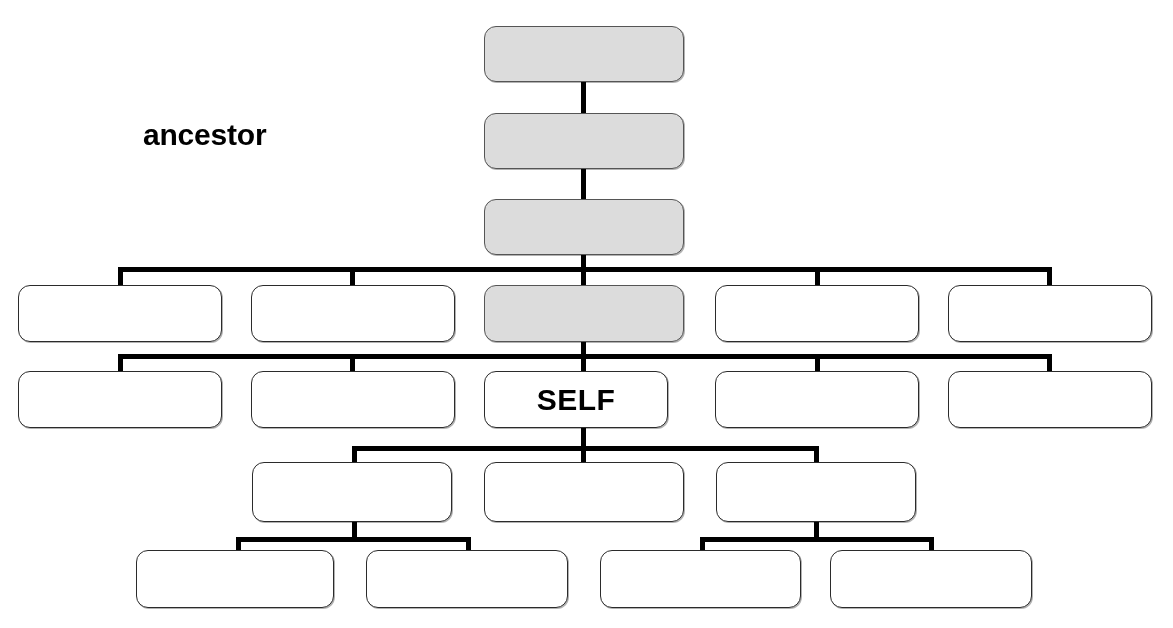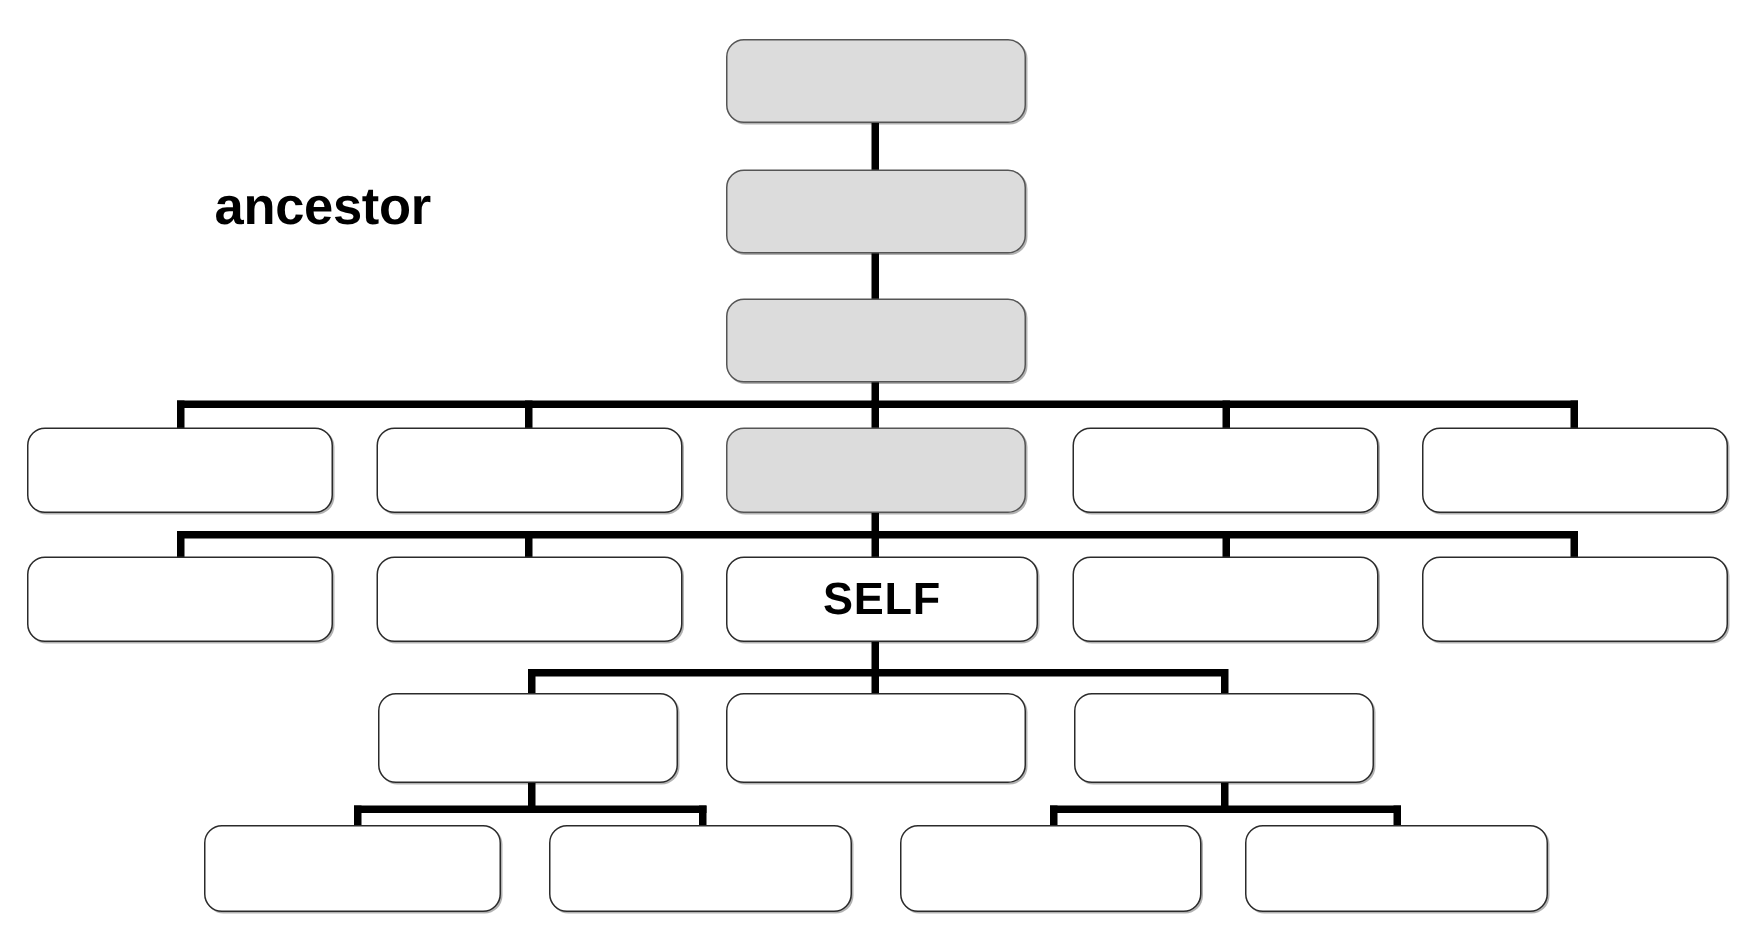--- a/index.html
+++ b/index.html
@@ -46,21 +46,21 @@
     background: #000000;
     height: 5px;
   }
   .vbar {
     position: absolute;
     background: #000000;
     width: 5px;
   }
   .caption {
     position: absolute;
-    font-size: 35px;
+    font-size: 30px;
     font-weight: bold;
     color: #000000;
     white-space: nowrap;
     letter-spacing: -0.2px;
   }
 </style>
 </head>
 <body>
 
 <div id="stage">
@@ -119,21 +119,21 @@
       </div>
       <div class="node" style="left: 948px; top: 285px; width: 204px; height: 57px;">
         <span class="label"></span>
       </div>
       <div class="node" style="left: 18px; top: 371px; width: 204px; height: 57px;">
         <span class="label"></span>
       </div>
       <div class="node" style="left: 251px; top: 371px; width: 204px; height: 57px;">
         <span class="label"></span>
       </div>
-      <div class="node" style="left: 484px; top: 371px; width: 208px; height: 57px;">
+      <div class="node" style="left: 484px; top: 371px; width: 184px; height: 57px;">
         <span class="label">SELF</span>
       </div>
       <div class="node" style="left: 715px; top: 371px; width: 204px; height: 57px;">
         <span class="label"></span>
       </div>
       <div class="node" style="left: 948px; top: 371px; width: 204px; height: 57px;">
         <span class="label"></span>
       </div>
       <div class="node" style="left: 252px; top: 462px; width: 200px; height: 60px;">
         <span class="label"></span>

